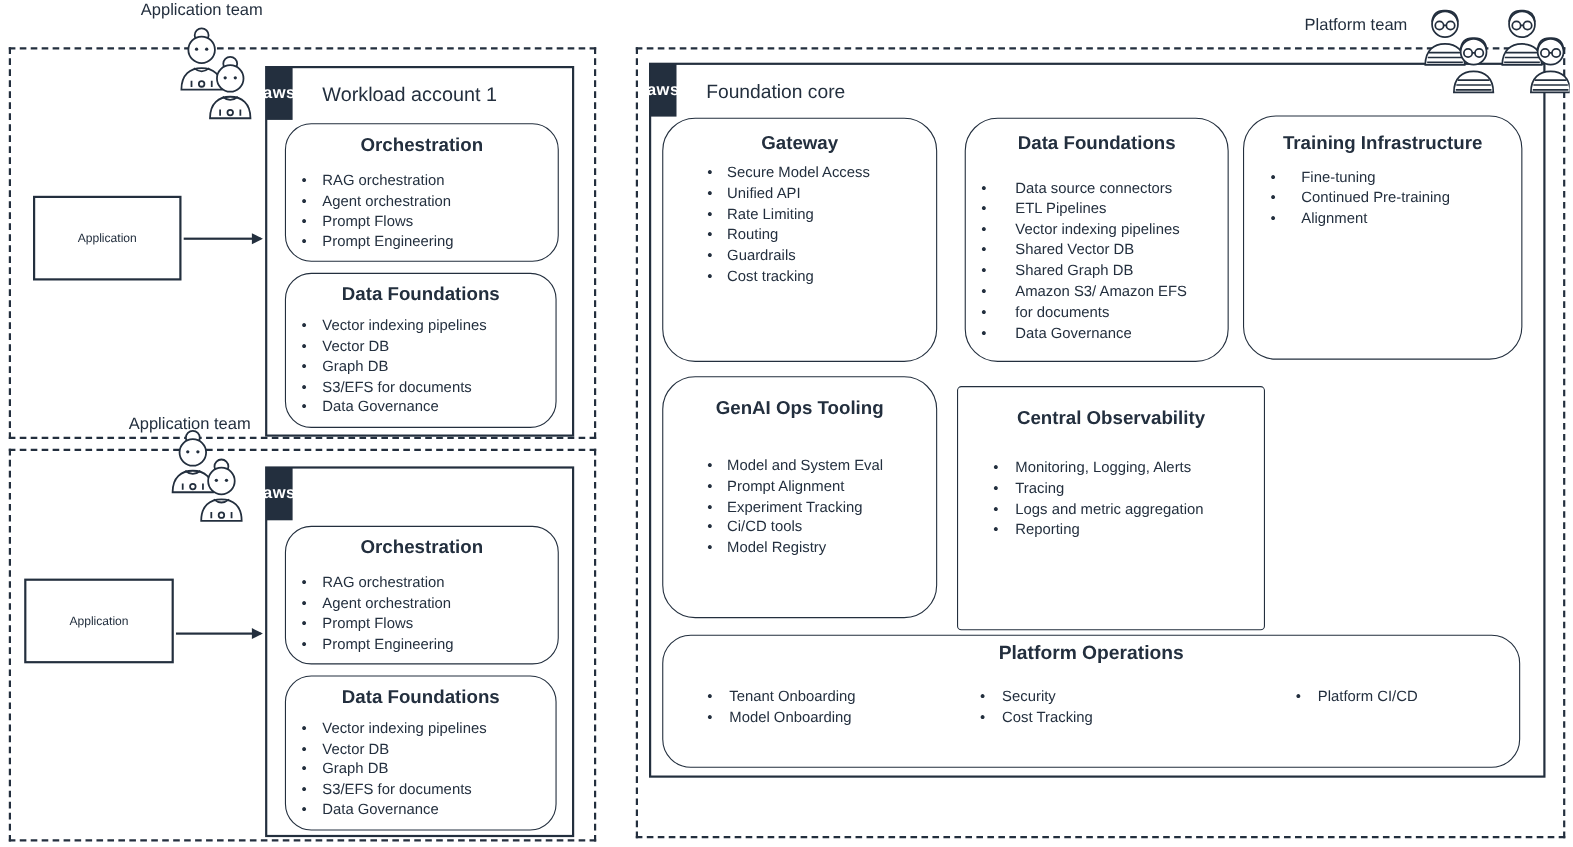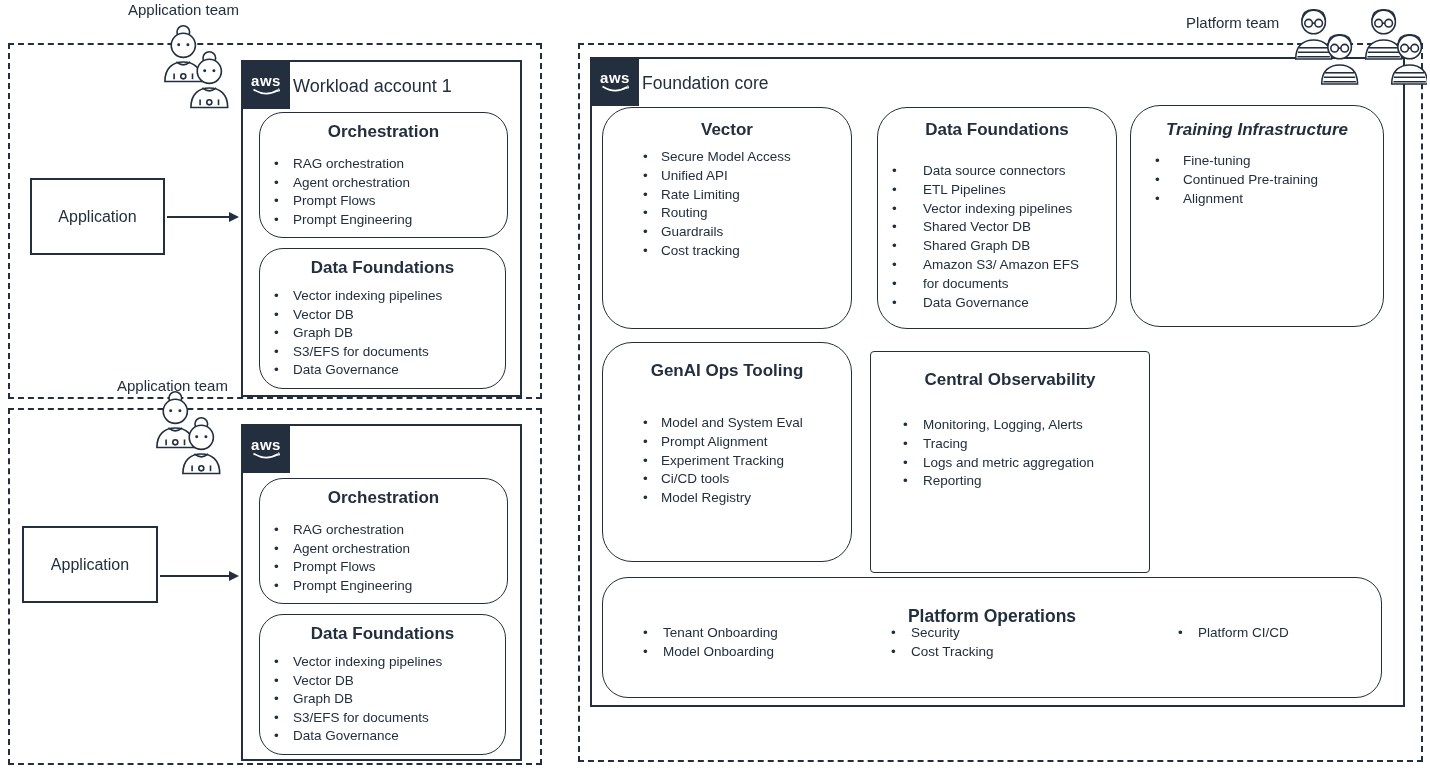--- a/index.html
+++ b/index.html
@@ -7,34 +7,34 @@
     --bg:#ffffff;
   }
   *{box-sizing:border-box;margin:0;padding:0;}
   body{background:#f3f3f3;font-family:"Liberation Sans",sans-serif;color:var(--ink);}
   .canvas{position:relative;width:1430px;height:770px;background:var(--bg);overflow:hidden;}
 
   .team-label{position:absolute;font-size:15px;white-space:nowrap;}
   .dashed-box{position:absolute;border:2px dashed var(--ink);background:transparent;}
 
   .solid-box{position:absolute;border:2px solid var(--ink);background:var(--bg);}
-  .aws-badge{position:absolute;left:-1px;top:-1px;width:48px;height:48px;background:var(--ink);
-    display:flex;flex-direction:column;align-items:center;justify-content:center;color:#fff;z-index:2;}
+  .aws-badge{position:absolute;left:-1px;top:-1px;width:24px;height:48px;background:var(--ink);
+    display:flex;flex-direction:row;align-items:center;justify-content:center;color:#fff;z-index:2;}
   .aws-badge .aws-word{font-size:15px;font-weight:bold;letter-spacing:.5px;line-height:14px;}
   .box-title{position:absolute;left:50px;top:0;height:48px;line-height:48px;font-size:18px;white-space:nowrap;}
   .fc-title{font-size:17.5px;}
 
   .round-box{position:absolute;border:1.7px solid var(--ink);border-radius:26px;background:var(--bg);}
   .round-box h3{text-align:center;font-size:17px;font-weight:700;}
   ul.bullets{list-style:none;font-size:13.5px;}
   ul.bullets li{position:relative;padding-left:var(--t,33px);line-height:var(--lh,18.6px);white-space:nowrap;}
   ul.bullets li::before{content:"•";position:absolute;left:var(--b,14px);}
 
   .app-box{position:absolute;border:2px solid var(--ink);background:var(--bg);
-    display:flex;align-items:center;justify-content:center;font-size:16px;}
+    display:flex;align-items:center;justify-content:center;font-size:11px;}
   .arrow{position:absolute;height:2px;background:var(--ink);}
   .arrow::after{content:"";position:absolute;right:-2px;top:50%;transform:translateY(-50%);
     border-left:10px solid var(--ink);border-top:5px solid transparent;border-bottom:5px solid transparent;}
 
   .team-icon{position:absolute;color:var(--ink);z-index:5;}
   .team-icon *{vector-effect:non-scaling-stroke;}
 
   .pops-col{position:absolute;top:46px;list-style:none;font-size:13.5px;}
   .pops-col li{position:relative;padding-left:20px;line-height:18.5px;white-space:nowrap;}
   .pops-col li::before{content:"•";position:absolute;left:0;}
@@ -167,21 +167,21 @@
     <div class="aws-badge">
       <span class="aws-word">aws</span>
       <svg width="28" height="9" viewBox="0 0 28 9">
         <path d="M1.5 1.5 Q14 9.5 26 2" stroke="#fff" stroke-width="1.6" fill="none"></path>
         <path d="M26.5 0.5 L27.5 2.8 L24.8 3.2" stroke="#fff" stroke-width="1.2" fill="none"></path>
       </svg>
     </div>
     <div class="box-title fc-title">Foundation core</div>
 
     <div class="round-box" style="left:10px;top:48px;width:250px;height:222px;border-radius:30px;">
-      <h3 style="margin-top:12px;">Vector</h3>
+      <h3 style="margin-top:12px;">Gateway</h3>
       <ul class="bullets" style="margin-top:8px;--b:40px;--t:58px;--lh:18.8px;">
           <li>Secure Model Access</li>
           <li>Unified API</li>
           <li>Rate Limiting</li>
           <li>Routing</li>
           <li>Guardrails</li>
           <li>Cost tracking</li>
         </ul>
     </div>
 
@@ -193,21 +193,21 @@
           <li>Vector indexing pipelines</li>
           <li>Shared Vector DB</li>
           <li>Shared Graph DB</li>
           <li>Amazon S3/ Amazon EFS</li>
           <li>for documents</li>
           <li>Data Governance</li>
         </ul>
     </div>
 
     <div class="round-box" style="left:538px;top:46px;width:254px;height:222px;border-radius:30px;">
-      <h3 style="margin-top:14px;font-style:italic;">Training Infrastructure</h3>
+      <h3 style="margin-top:14px;">Training Infrastructure</h3>
       <ul class="bullets" style="margin-top:12px;--b:24px;--t:52px;--lh:18.8px;">
           <li>Fine-tuning</li>
           <li>Continued Pre-training</li>
           <li>Alignment</li>
         </ul>
     </div>
 
     <div class="round-box" style="left:10px;top:283px;width:250px;height:220px;border-radius:30px;">
       <h3 style="margin-top:18px;">GenAI Ops Tooling</h3>
       <ul class="bullets" style="margin-top:33px;--b:40px;--t:58px;--lh:18.8px;">
@@ -223,21 +223,21 @@
       <h3 style="margin-top:18px;">Central Observability</h3>
       <ul class="bullets" style="margin-top:26px;--b:32px;--t:52px;--lh:18.8px;">
           <li>Monitoring, Logging, Alerts</li>
           <li>Tracing</li>
           <li>Logs and metric aggregation</li>
           <li>Reporting</li>
         </ul>
     </div>
 
     <div class="round-box" style="left:10px;top:518px;width:780px;height:121px;border-radius:26px;">
-      <h3 style="margin-top:28px;font-size:17.5px;">Platform Operations</h3>
+      <h3 style="margin-top:5px;font-size:17.5px;">Platform Operations</h3>
       <ul class="pops-col" style="left:40px;">
           <li>Tenant Onboarding</li>
           <li>Model Onboarding</li>
         </ul>
       <ul class="pops-col" style="left:288px;">
           <li>Security</li>
           <li>Cost Tracking</li>
         </ul>
       <ul class="pops-col" style="left:575px;">
           <li>Platform CI/CD</li>

